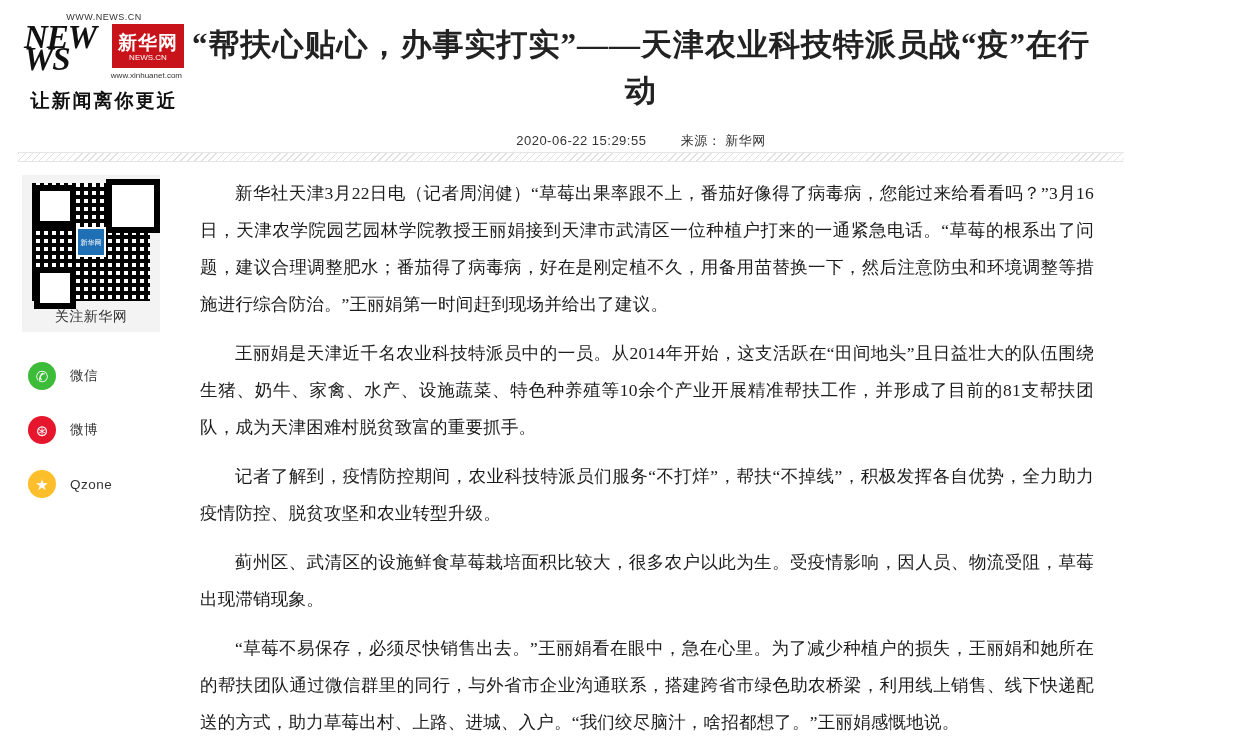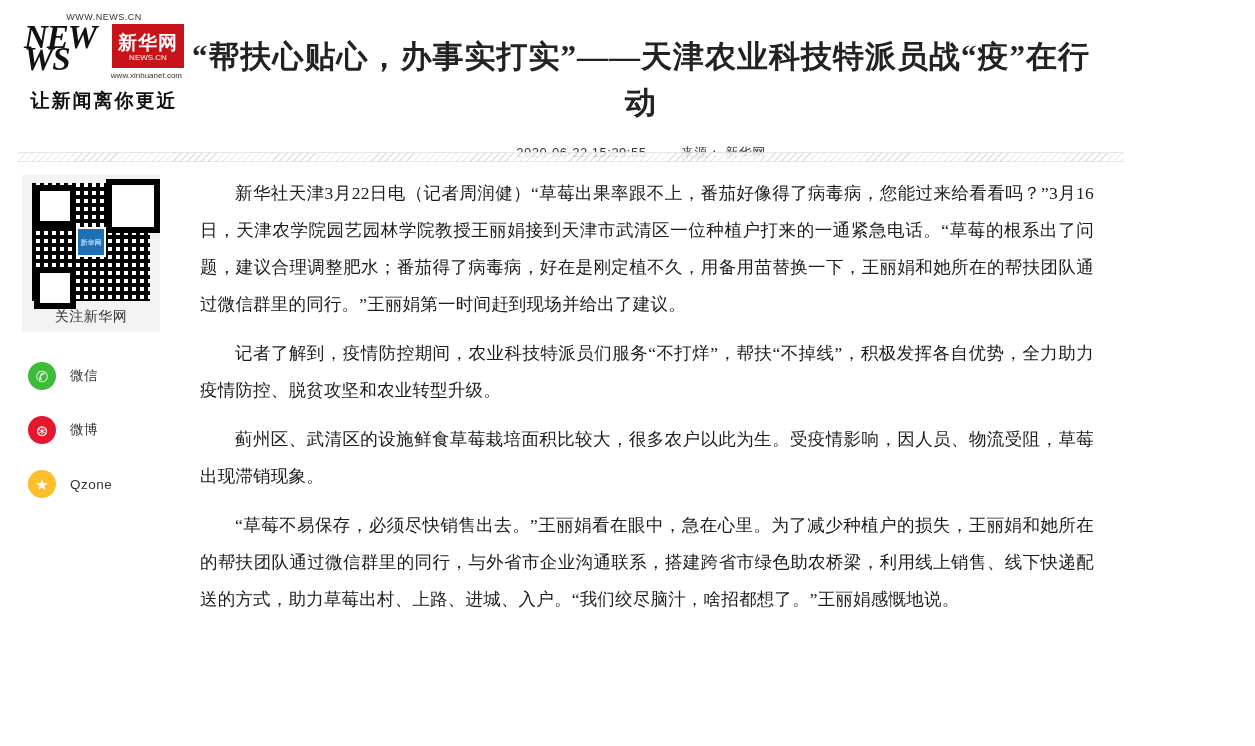--- a/index.html
+++ b/index.html
@@ -106,21 +106,21 @@
     top: 22px;
     text-align: center;
   }
   .article-title {
     font-family: "Liberation Serif", serif;
     font-size: 31px;
     font-weight: bold;
     color: #222;
     line-height: 46px;
     letter-spacing: 1px;
-    margin: 12px auto;
+    margin: 0 auto;
     max-width: 1010px;
   }
   .meta-line {
     margin-top: 18px;
     font-size: 13px;
     color: #333;
     text-align: center;
     letter-spacing: 0.5px;
   }
   .meta-line .meta-sep {
@@ -324,20 +324,21 @@
           <span class="share-label">微博</span>
         </div>
         <div class="share-item">
           <span class="share-icon qzone">★</span>
           <span class="share-label">Qzone</span>
         </div>
       </div>
     </div>
 
     <div class="article">
-      <p>新华社天津3月22日电（记者周润健）“草莓出果率跟不上，番茄好像得了病毒病，您能过来给看看吗？”3月16日，天津农学院园艺园林学院教授王丽娟接到天津市武清区一位种植户打来的一通紧急电话。“草莓的根系出了问题，建议合理调整肥水；番茄得了病毒病，好在是刚定植不久，用备用苗替换一下，王丽娟和她所在的帮扶团队通过微信群里的同行。”王丽娟第一时间赶到现场并给出了建议。</p>
+      <p>新华社天津3月22日电（记者周润健）“草莓出果率跟不上，番茄好像得了病毒病，您能过来给看看吗？”3月16日，天津农学院园艺园林学院教授王丽娟接到天津市武清区一位种植户打来的一通紧急电话。“草莓的根系出了问题，建议合理调整肥水；番茄得了病毒病，好在是刚定植不久，用备用苗替换一下，然后注意防虫和环境调整等措施进行综合防治。”王丽娟第一时间赶到现场并给出了建议。</p>
+      <p>王丽娟是天津近千名农业科技特派员中的一员。从2014年开始，这支活跃在“田间地头”且日益壮大的队伍围绕生猪、奶牛、家禽、水产、设施蔬菜、特色种养殖等10余个产业开展精准帮扶工作，并形成了目前的81支帮扶团队，成为天津困难村脱贫致富的重要抓手。</p>
       <p>记者了解到，疫情防控期间，农业科技特派员们服务“不打烊”，帮扶“不掉线”，积极发挥各自优势，全力助力疫情防控、脱贫攻坚和农业转型升级。</p>
       <p>蓟州区、武清区的设施鲜食草莓栽培面积比较大，很多农户以此为生。受疫情影响，因人员、物流受阻，草莓出现滞销现象。</p>
       <p>“草莓不易保存，必须尽快销售出去。”王丽娟看在眼中，急在心里。为了减少种植户的损失，王丽娟和她所在的帮扶团队通过微信群里的同行，与外省市企业沟通联系，搭建跨省市绿色助农桥梁，利用线上销售、线下快递配送的方式，助力草莓出村、上路、进城、入户。“我们绞尽脑汁，啥招都想了。”王丽娟感慨地说。</p>
     </div>
 
   </div>
 </div>
 
 </body></html>

